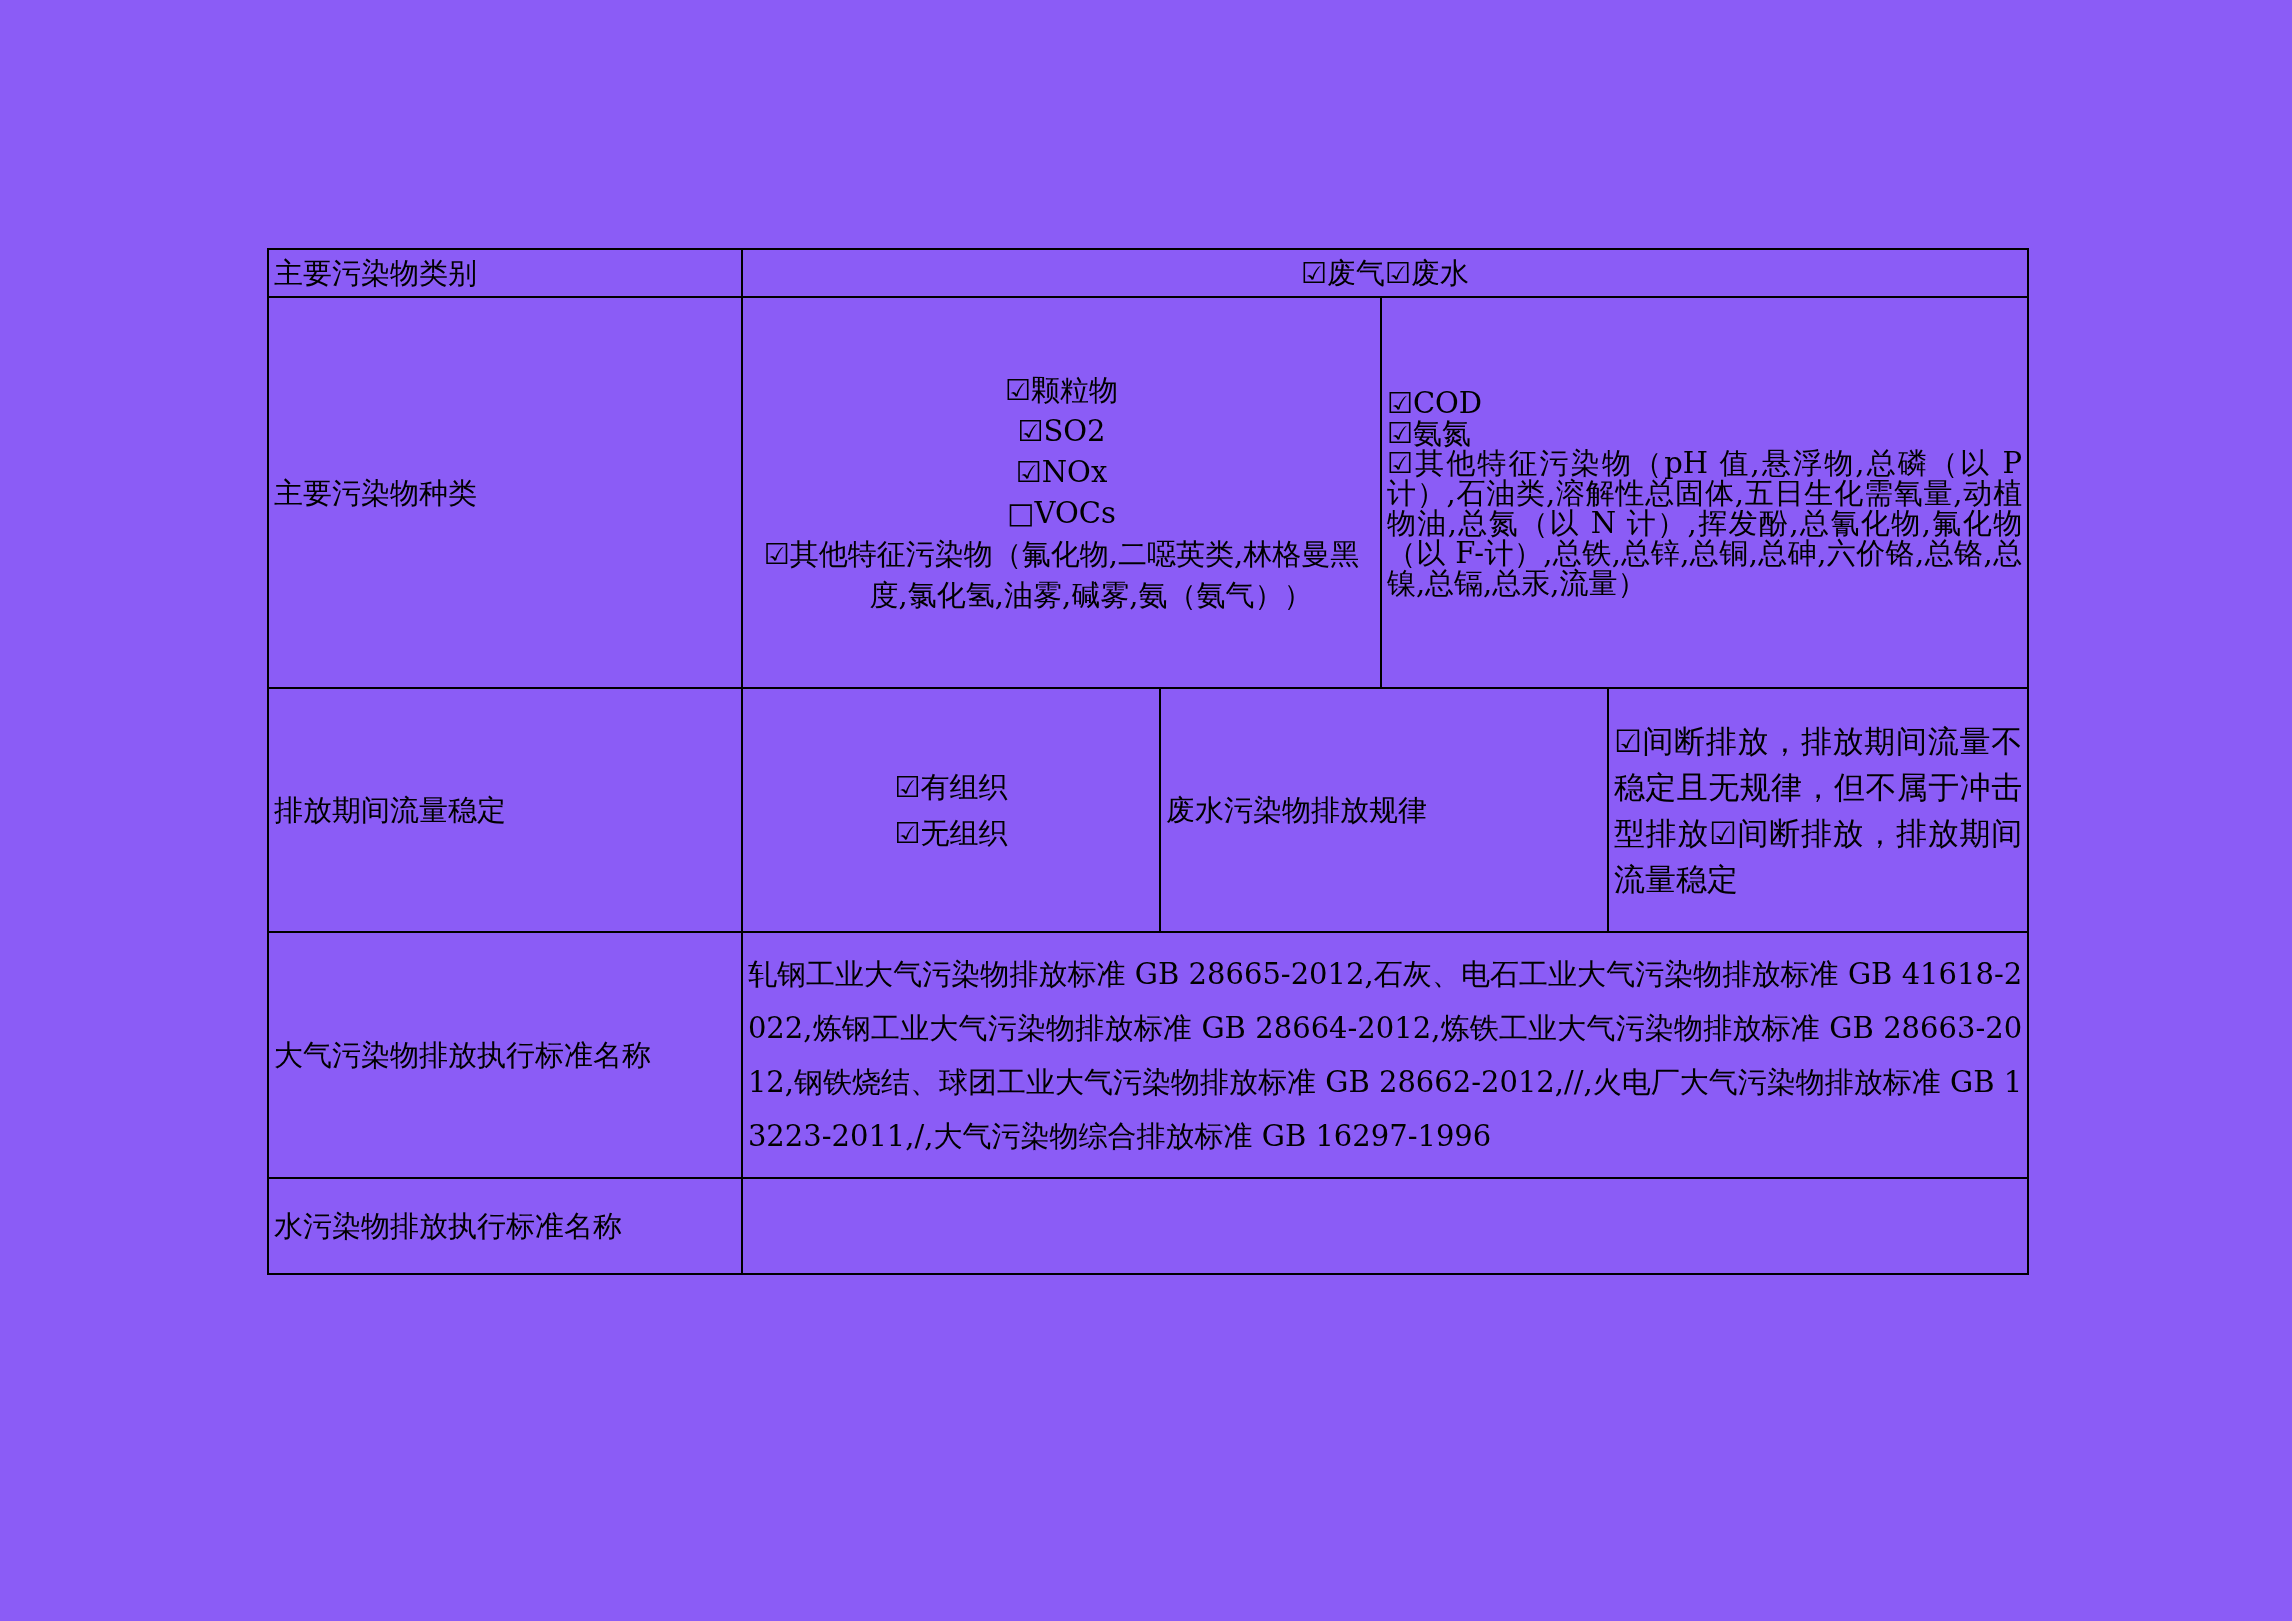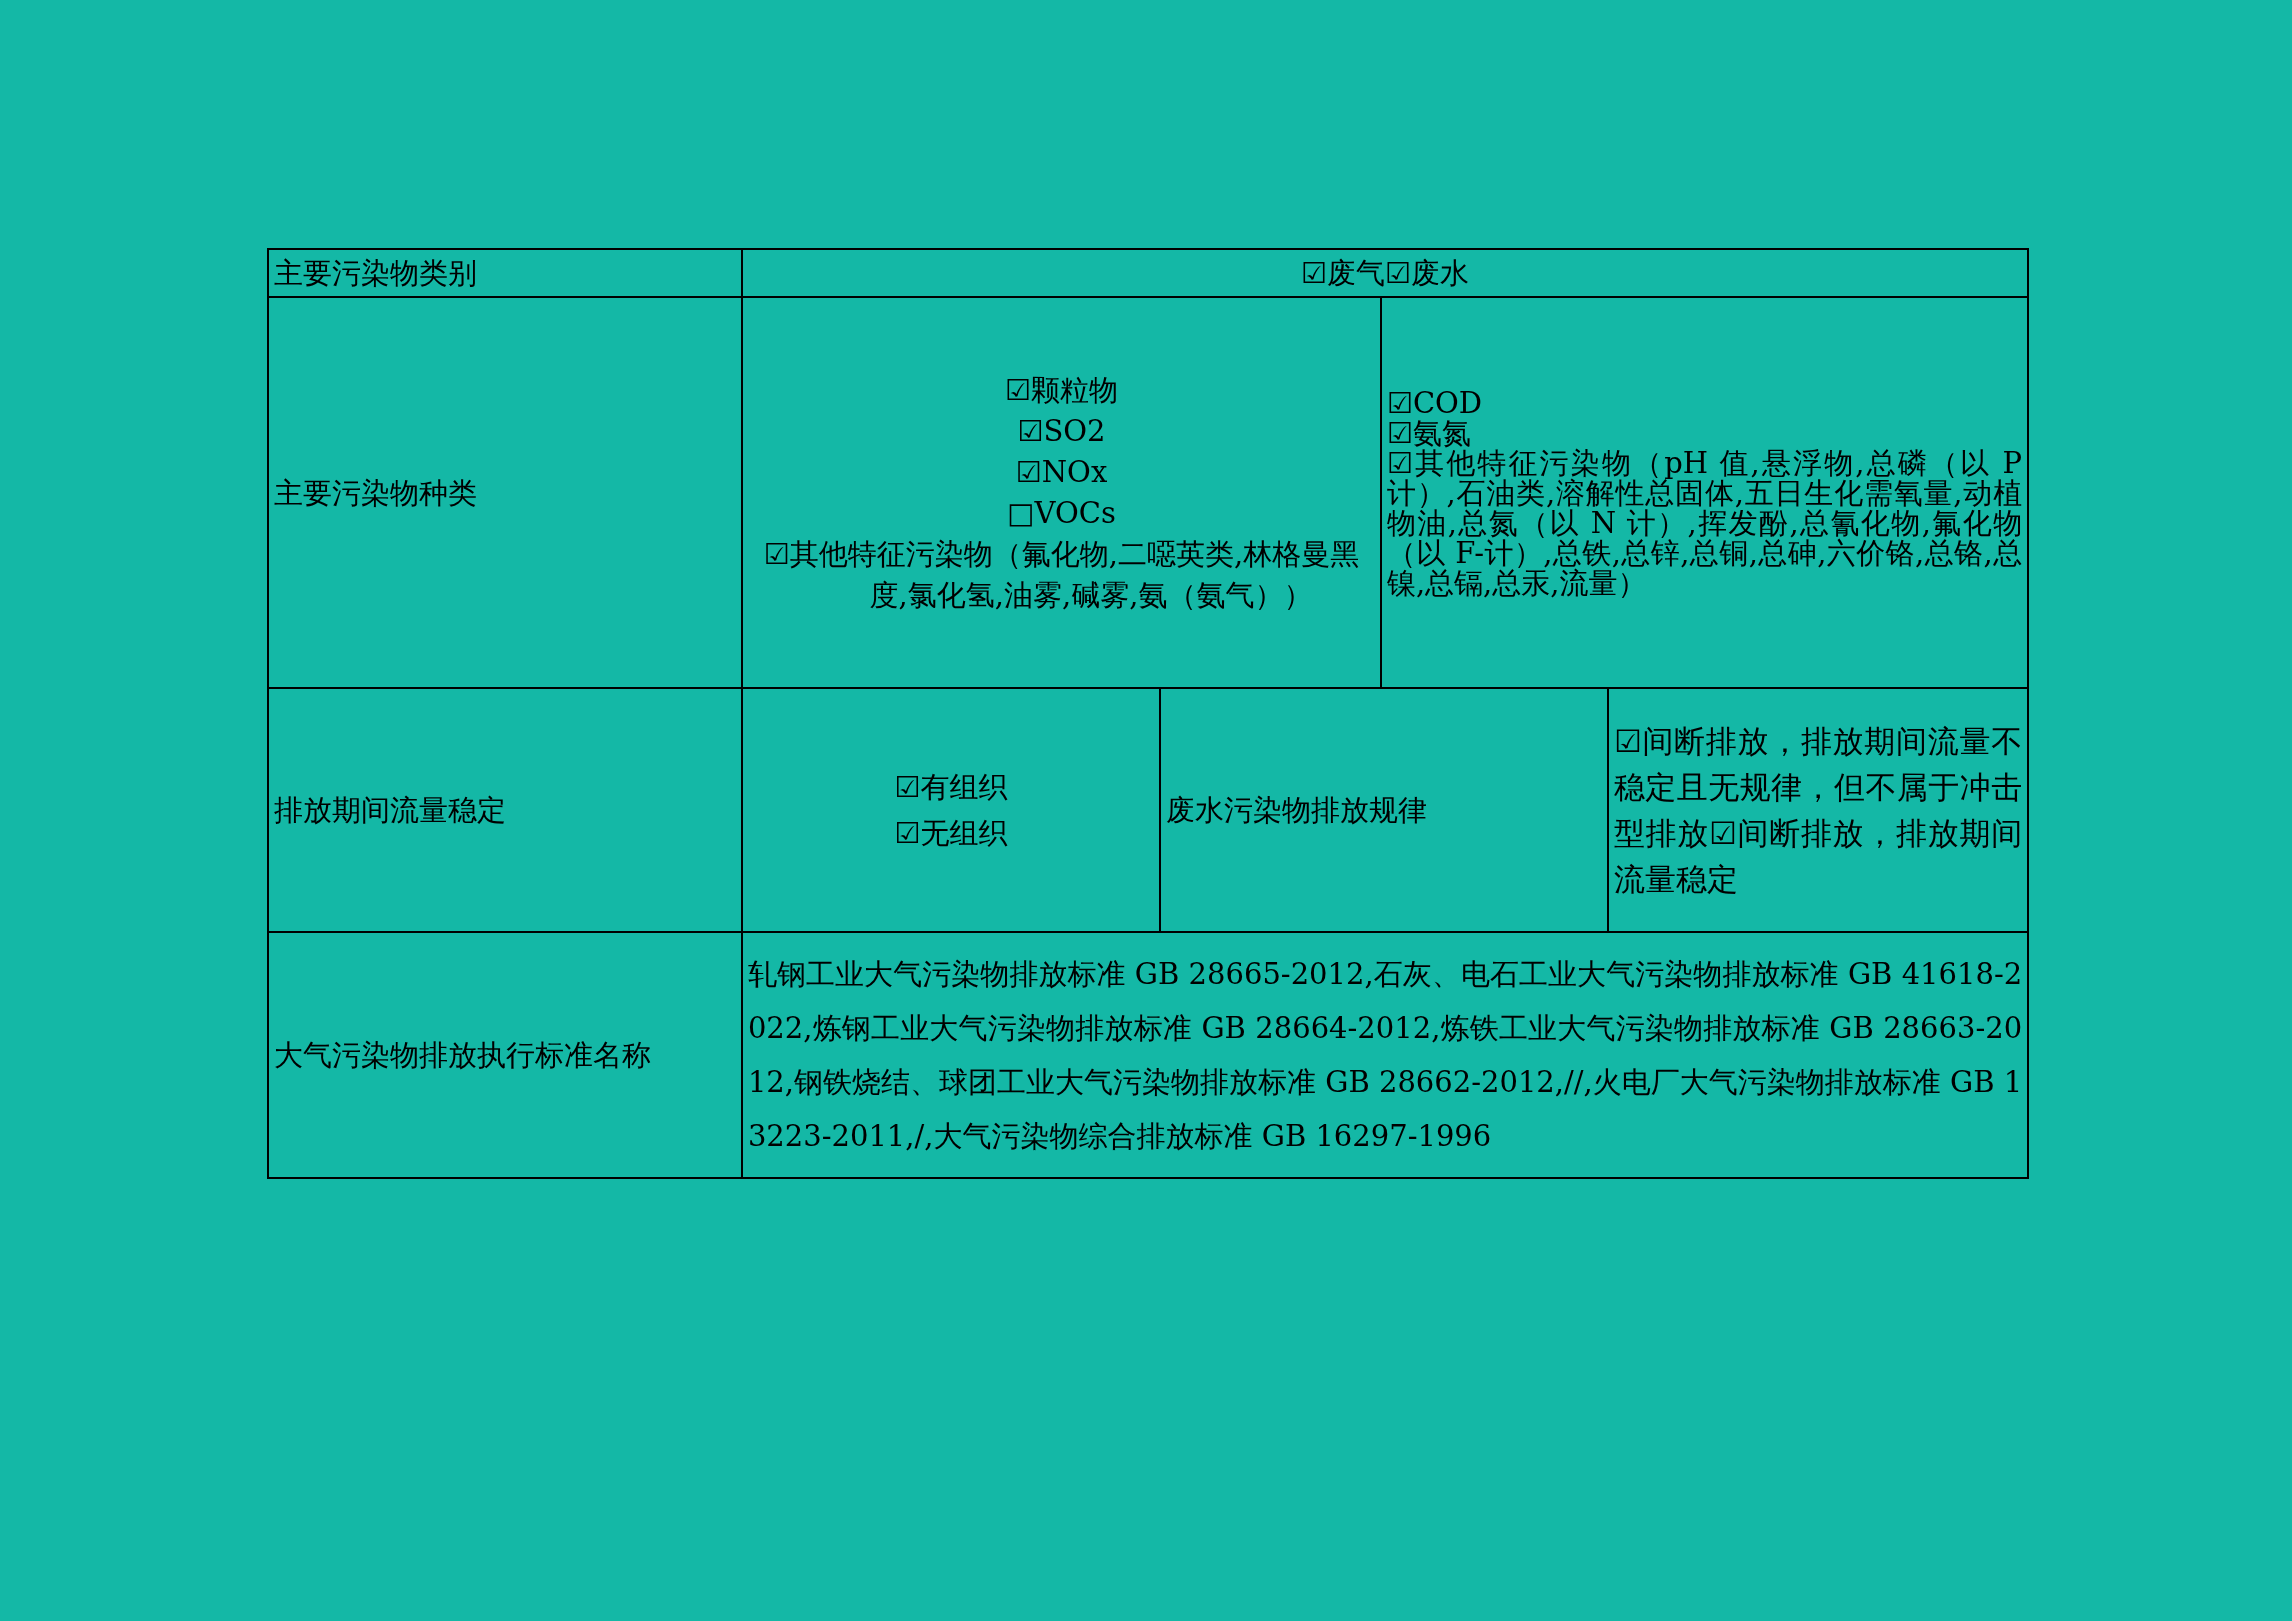--- a/index.html
+++ b/index.html
@@ -1,16 +1,16 @@
 <!DOCTYPE html>
 <html><head>
 <meta charset="utf-8">
 <style>
   html,body{margin:0;padding:0;background:#fff;}
-  .page{position:relative;width:2293px;height:1621px;background:#14b8a6;overflow:hidden;
+  .page{position:relative;width:2293px;height:1621px;background:#8b5cf6;overflow:hidden;
         font-family:"DejaVu Serif","Liberation Serif","DejaVu Sans",serif;color:#000;}
   table.permit{position:absolute;left:267px;top:248px;width:1760px;
                border-collapse:collapse;table-layout:fixed;
                font-size:29px;line-height:42px;}
   td{border:2.9px solid #000;padding:2px 4.9px;vertical-align:middle;overflow:hidden;word-break:break-all;text-align:center;}
   tr.r1{height:48px;}
   tr.r2{height:391px;}
   tr.r3{height:244px;}
   tr.r4{height:246px;}
   tr.r5{height:96px;}
@@ -65,16 +65,20 @@
       </td>
       <td colspan="2" class="label-cell">废水污染物排放规律</td>
       <td class="rule-cell just">☑间断排放，排放期间流量不稳定且无规律，但不属于冲击型排放☑间断排放，排放期间流量稳定</td>
     </tr>
 
     <tr class="r4">
       <td class="label-cell">大气污染物排放执行标准名称</td>
       <td colspan="4" class="std-cell just">轧钢工业大气污染物排放标准 GB 28665-2012,石灰、电石工业大气污染物排放标准 GB 41618-2022,炼钢工业大气污染物排放标准 GB 28664-2012,炼铁工业大气污染物排放标准 GB 28663-2012,钢铁烧结、球团工业大气污染物排放标准 GB 28662-2012,//,火电厂大气污染物排放标准 GB 13223-2011,/,大气污染物综合排放标准 GB 16297-1996</td>
     </tr>
 
+    <tr class="r5">
+      <td class="label-cell">水污染物排放执行标准名称</td>
+      <td colspan="4"></td>
+    </tr>
   </tbody>
     </table>
 </div>
 
 
 </body></html>

